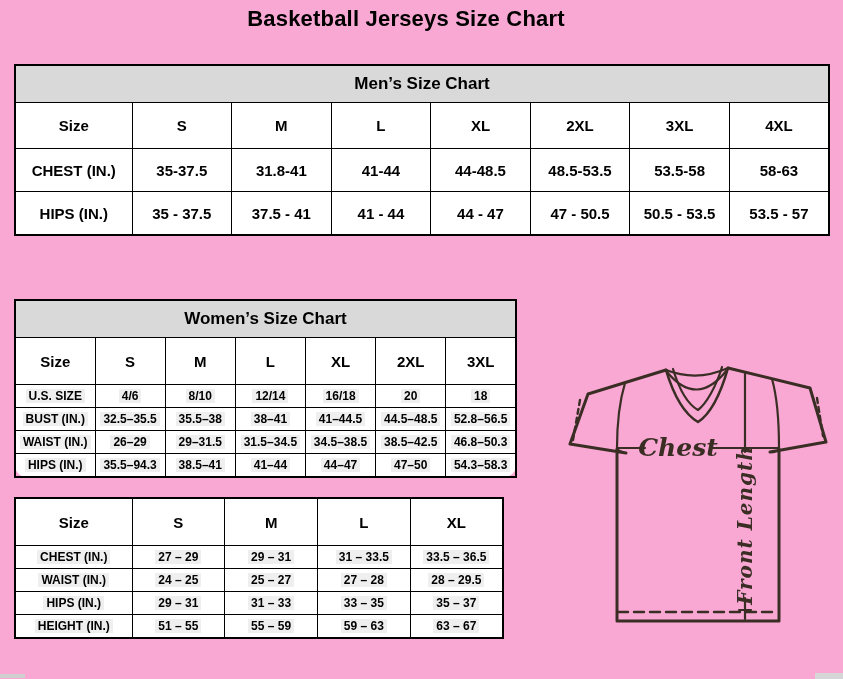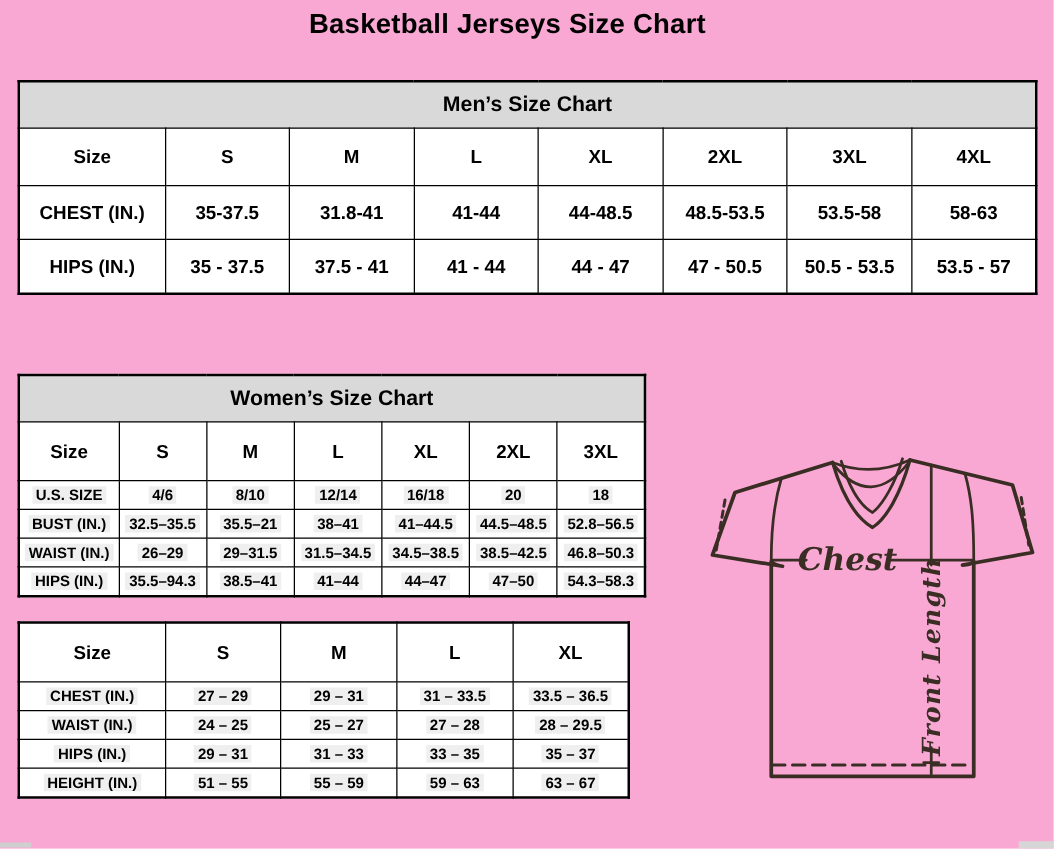--- a/index.html
+++ b/index.html
@@ -21,21 +21,21 @@
   }
   .size-table tr.band th{ background:#d9d9d9; font-size:17px; }
   .size-table tr.hdr th{ font-size:15px; background:#fff; }
 
   #mens-table{ left:14px; top:64px; width:816px; }
   #mens-table col:first-child{ width:117px; }
   #mens-table tr.band th{ height:36px; }
   #mens-table tr.hdr th{ height:45px; }
   #mens-table tr.data th, #mens-table tr.data td{ height:42px; font-size:15px; }
 
-  #womens-table{ left:14px; top:299px; width:503px; }
+  #womens-table{ left:14px; top:299px; width:503px;border-radius:15px; }
   #womens-table col:first-child{ width:80px; }
   #youth-table{ left:14px; top:497px; width:490px; }
   #youth-table col:first-child{ width:117px; }
 
   .small tr.band th{ height:36px; }
   .small tr.hdr th{ height:46px; }
   .small tr.data th, .small tr.data td{ height:22px; font-size:12px; }
   .small tr.data th.rowlabel{ font-size:12px; }
   .hl{ background:#efefef; padding:0 3px; }
 
@@ -129,21 +129,21 @@
           <td><span class="hl">4/6</span></td>
           <td><span class="hl">8/10</span></td>
           <td><span class="hl">12/14</span></td>
           <td><span class="hl">16/18</span></td>
           <td><span class="hl">20</span></td>
           <td><span class="hl">18</span></td>
         </tr>
         <tr class="data">
           <th class="rowlabel"><span class="hl">BUST (IN.)</span></th>
           <td><span class="hl">32.5–35.5</span></td>
-          <td><span class="hl">35.5–21</span></td>
+          <td><span class="hl">35.5–38</span></td>
           <td><span class="hl">38–41</span></td>
           <td><span class="hl">41–44.5</span></td>
           <td><span class="hl">44.5–48.5</span></td>
           <td><span class="hl">52.8–56.5</span></td>
         </tr>
         <tr class="data">
           <th class="rowlabel"><span class="hl">WAIST (IN.)</span></th>
           <td><span class="hl">26–29</span></td>
           <td><span class="hl">29–31.5</span></td>
           <td><span class="hl">31.5–34.5</span></td>

